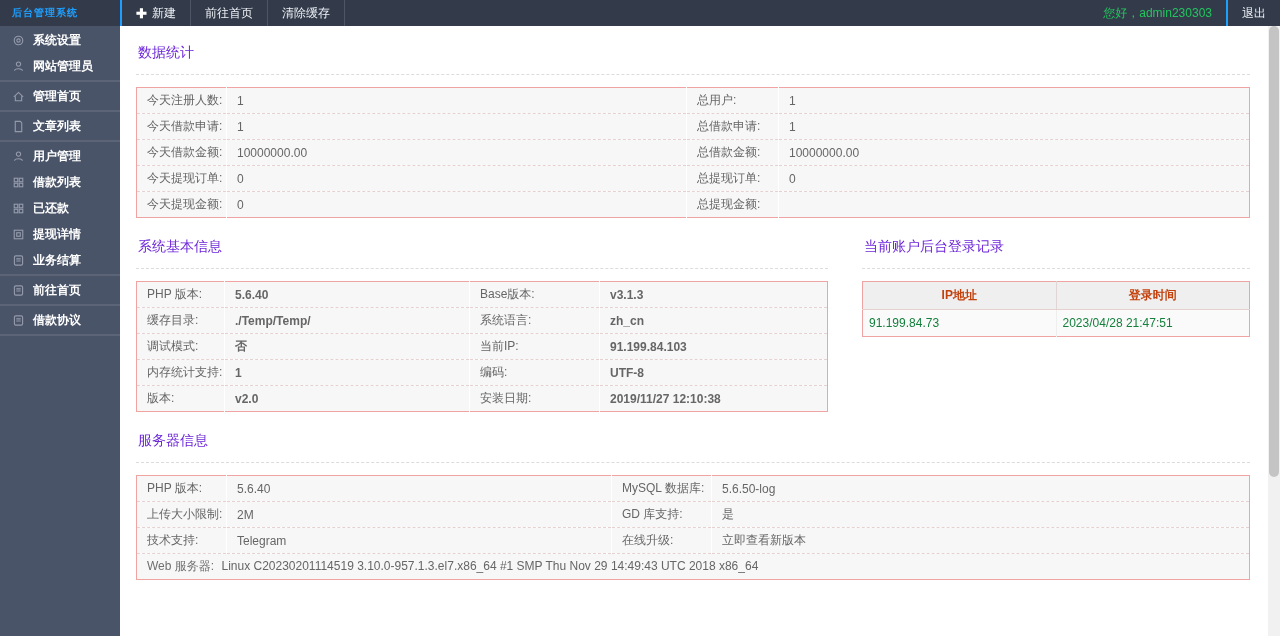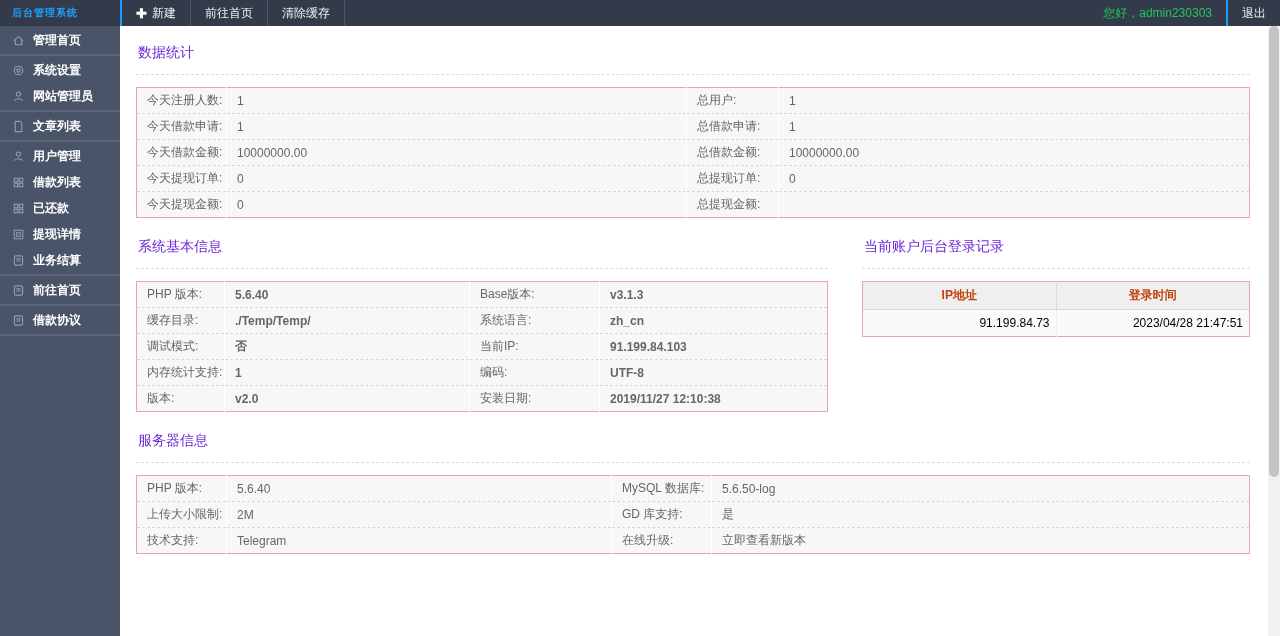--- a/index.html
+++ b/index.html
@@ -75,21 +75,21 @@
   .two-col .right{width:388px;flex:none}
   table.login{
     width:100%;border-collapse:collapse;table-layout:fixed;
     border:1px solid var(--table-border);font-size:12px;
   }
   table.login th{
     background:var(--header-cell-bg);color:#c2410c;font-weight:bold;
     padding:5px 6px;border-bottom:1px solid #e6cfcf;border-right:1px solid #e0d6d6;text-align:center;
   }
   table.login td{
-    background:#fafafa;color:#000000;padding:6px;text-align:right;
+    background:#fafafa;color:#15803d;padding:6px;text-align:left;
     border-right:1px solid #eee;
   }
   table.login th:last-child,table.login td:last-child{border-right:none}
   .link{cursor:pointer;color:#555}
   .webserver-lbl{color:#6f6f6f;margin-right:4px}
   .webserver-val{color:#666}
   
   .scrollbar{
     position:absolute;right:0;top:26px;width:12px;height:610px;
     background:#f1f1f1;z-index:6;
@@ -124,45 +124,45 @@
   <div class="nav-btn">
     <span>退出</span>
   </div>
 </div>
 
 <div class="sidebar">
   <div class="sgroup">
     <div class="sitem">
       <span class="ico">
           <svg viewBox="0 0 14 14">
+            <circle cx="7" cy="7" r="4.6"></circle>
+            <circle cx="7" cy="7" r="1.8"></circle>
+          </svg>
+        </span>
+      <span>系统设置</span>
+    </div>
+    <div class="sitem">
+      <span class="ico">
+          <svg viewBox="0 0 14 14">
+            <circle cx="7" cy="4.4" r="2.3"></circle>
+            <path d="M2.8 11.6 C2.8 8.7 11.2 8.7 11.2 11.6"></path>
+          </svg>
+        </span>
+      <span>网站管理员</span>
+    </div>
+  </div>
+  <div class="sgroup">
+    <div class="sitem">
+      <span class="ico">
+          <svg viewBox="0 0 14 14">
             <path d="M2 7.5 L7 2.6 L12 7.5"></path>
             <path d="M3.6 6.8 V11.6 H10.4 V6.8"></path>
           </svg>
         </span>
       <span>管理首页</span>
-    </div>
-  </div>
-  <div class="sgroup">
-    <div class="sitem">
-      <span class="ico">
-          <svg viewBox="0 0 14 14">
-            <circle cx="7" cy="7" r="4.6"></circle>
-            <circle cx="7" cy="7" r="1.8"></circle>
-          </svg>
-        </span>
-      <span>系统设置</span>
-    </div>
-    <div class="sitem">
-      <span class="ico">
-          <svg viewBox="0 0 14 14">
-            <circle cx="7" cy="4.4" r="2.3"></circle>
-            <path d="M2.8 11.6 C2.8 8.7 11.2 8.7 11.2 11.6"></path>
-          </svg>
-        </span>
-      <span>网站管理员</span>
     </div>
   </div>
   <div class="sgroup">
     <div class="sitem">
       <span class="ico">
           <svg viewBox="0 0 14 14">
             <path d="M3.5 1.5 H9 L10.5 3.2 V12.5 H3.5 Z"></path>
           </svg>
         </span>
       <span>文章列表</span>
@@ -371,20 +371,26 @@
         <td>2M</td>
         <td class="lbl">GD 库支持:</td>
         <td>是</td>
       </tr>
       <tr>
         <td class="lbl">技术支持:</td>
         <td>Telegram</td>
         <td class="lbl">在线升级:</td>
         <td class="link">立即查看新版本</td>
       </tr>
+      <tr>
+        <td colspan="4">
+          <span class="webserver-lbl">Web 服务器:</span>
+          <span class="webserver-val">Linux C20230201114519 3.10.0-957.1.3.el7.x86_64 #1 SMP Thu Nov 29 14:49:43 UTC 2018 x86_64</span>
+        </td>
+      </tr>
     </tbody>
       </table>
   </div>
 
 </div>
 
 <div class="scrollbar">
   <div class="thumb"></div>
 </div>
 

